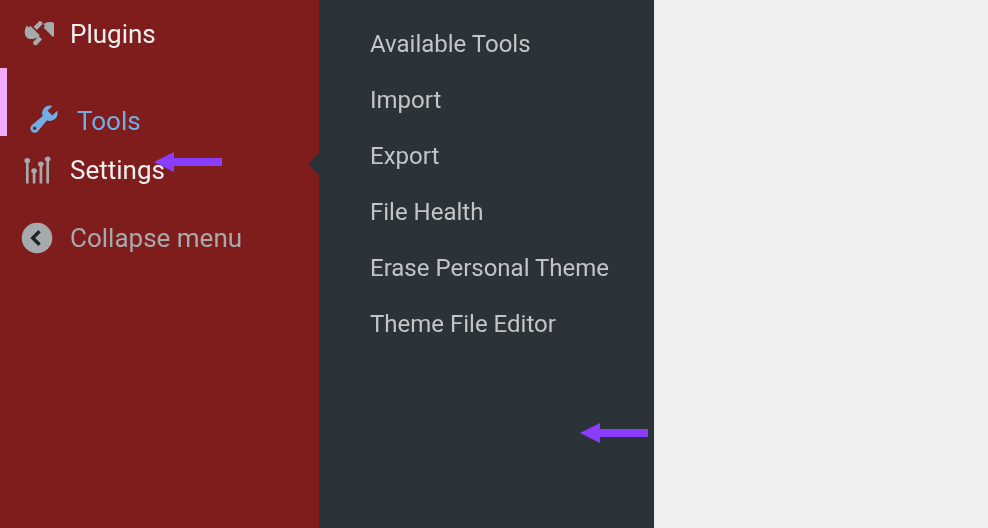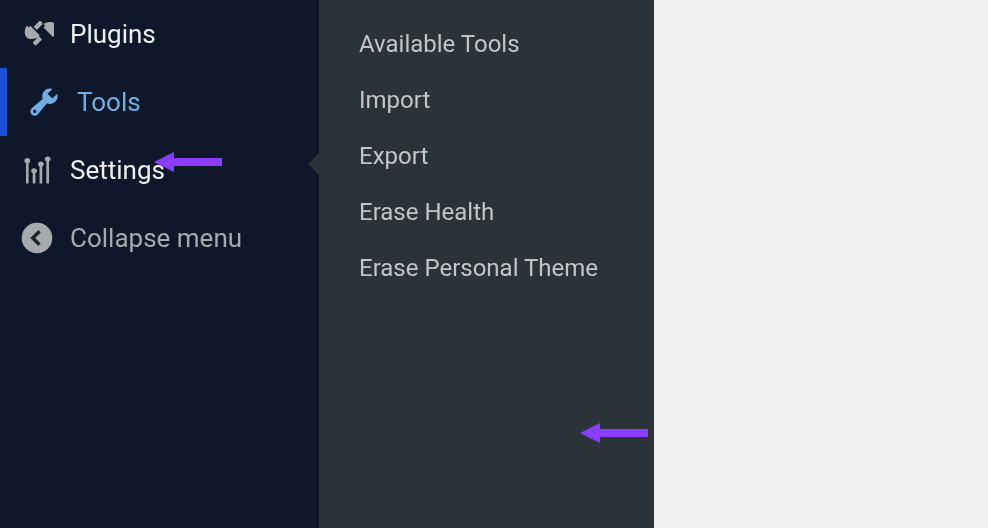--- a/index.html
+++ b/index.html
@@ -10,32 +10,33 @@
       height: 528px;
       overflow: hidden;
       position: relative;
     }
     .sidebar {
       position: absolute;
       left: 0;
       top: 0;
       width: 319px;
       height: 100%;
-      background: #0f172a;
+      background: #7f1d1d;
     }
     .sidebar-item {
       display: flex;
       align-items: center;
       padding: 0 20px;
       height: 68px;
       cursor: pointer;
       position: relative;
     }
     .sidebar-item.active {
-      border-left: 7px solid #1d4ed8;
+      border-left: 7px solid #f0abfc;
+      align-items: flex-end;
     }
     .sidebar-item.active .sidebar-label {
       color: #72aee6;
     }
     .sidebar-item.active .icon svg {
       fill: #72aee6;
     }
     .sidebar-label {
       color: #f0f0f1;
       font-size: 26px;
@@ -68,20 +69,21 @@
       background: #2c3338;
       padding: 16px 0;
     }
     .submenu-item {
       padding: 14px 40px;
       color: #c3c4c7;
       font-size: 24px;
       cursor: pointer;
       display: flex;
       align-items: flex-end;
+      margin-left: 11px;
     }
     .submenu-pointer {
       position: absolute;
       left: 308px;
       top: 148px;
       width: 0;
       height: 0;
       border-top: 16px solid transparent;
       border-bottom: 16px solid transparent;
       border-right: 16px solid #2c3338;
@@ -153,24 +155,27 @@
   <div class="submenu-item">
       <span>Available Tools</span>
     </div>
   <div class="submenu-item">
       <span>Import</span>
     </div>
   <div class="submenu-item">
       <span>Export</span>
     </div>
   <div class="submenu-item">
-      <span>Erase Health</span>
+      <span>File Health</span>
     </div>
   <div class="submenu-item">
       <span>Erase Personal Theme</span>
+    </div>
+  <div class="submenu-item">
+      <span>Theme File Editor</span>
     </div>
 </div>
 
 <div class="content-area"></div>
 
 <div class="arrow-annotation" style="left:152px; top:147px;">
   <svg width="75" height="30" viewBox="0 0 75 30">
     <path d="M 70 15 L 18 15" stroke="#8b3dff" stroke-width="8" fill="none"></path>
     <path d="M 2 15 L 22 5 L 22 25 Z" fill="#8b3dff"></path>
   </svg>

